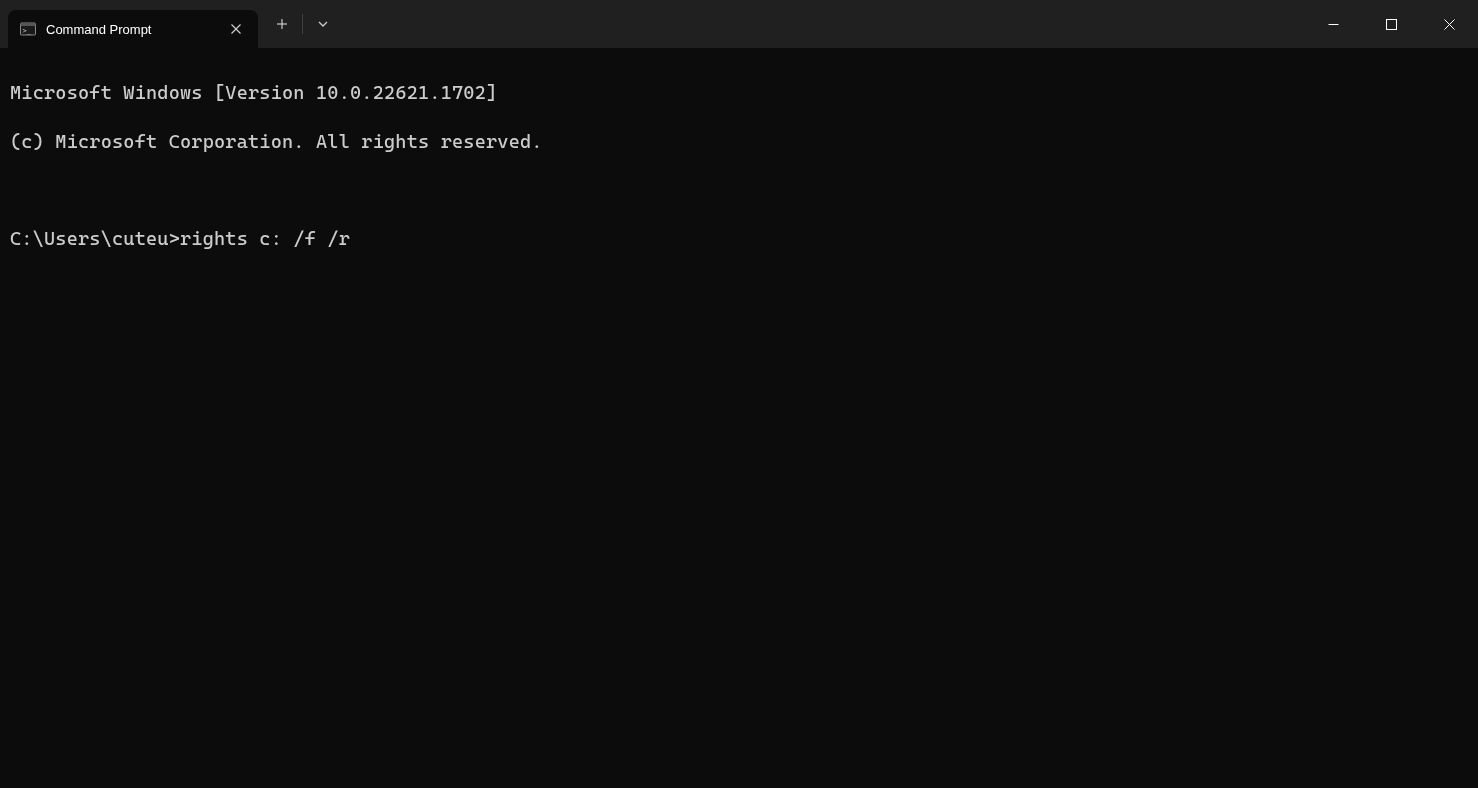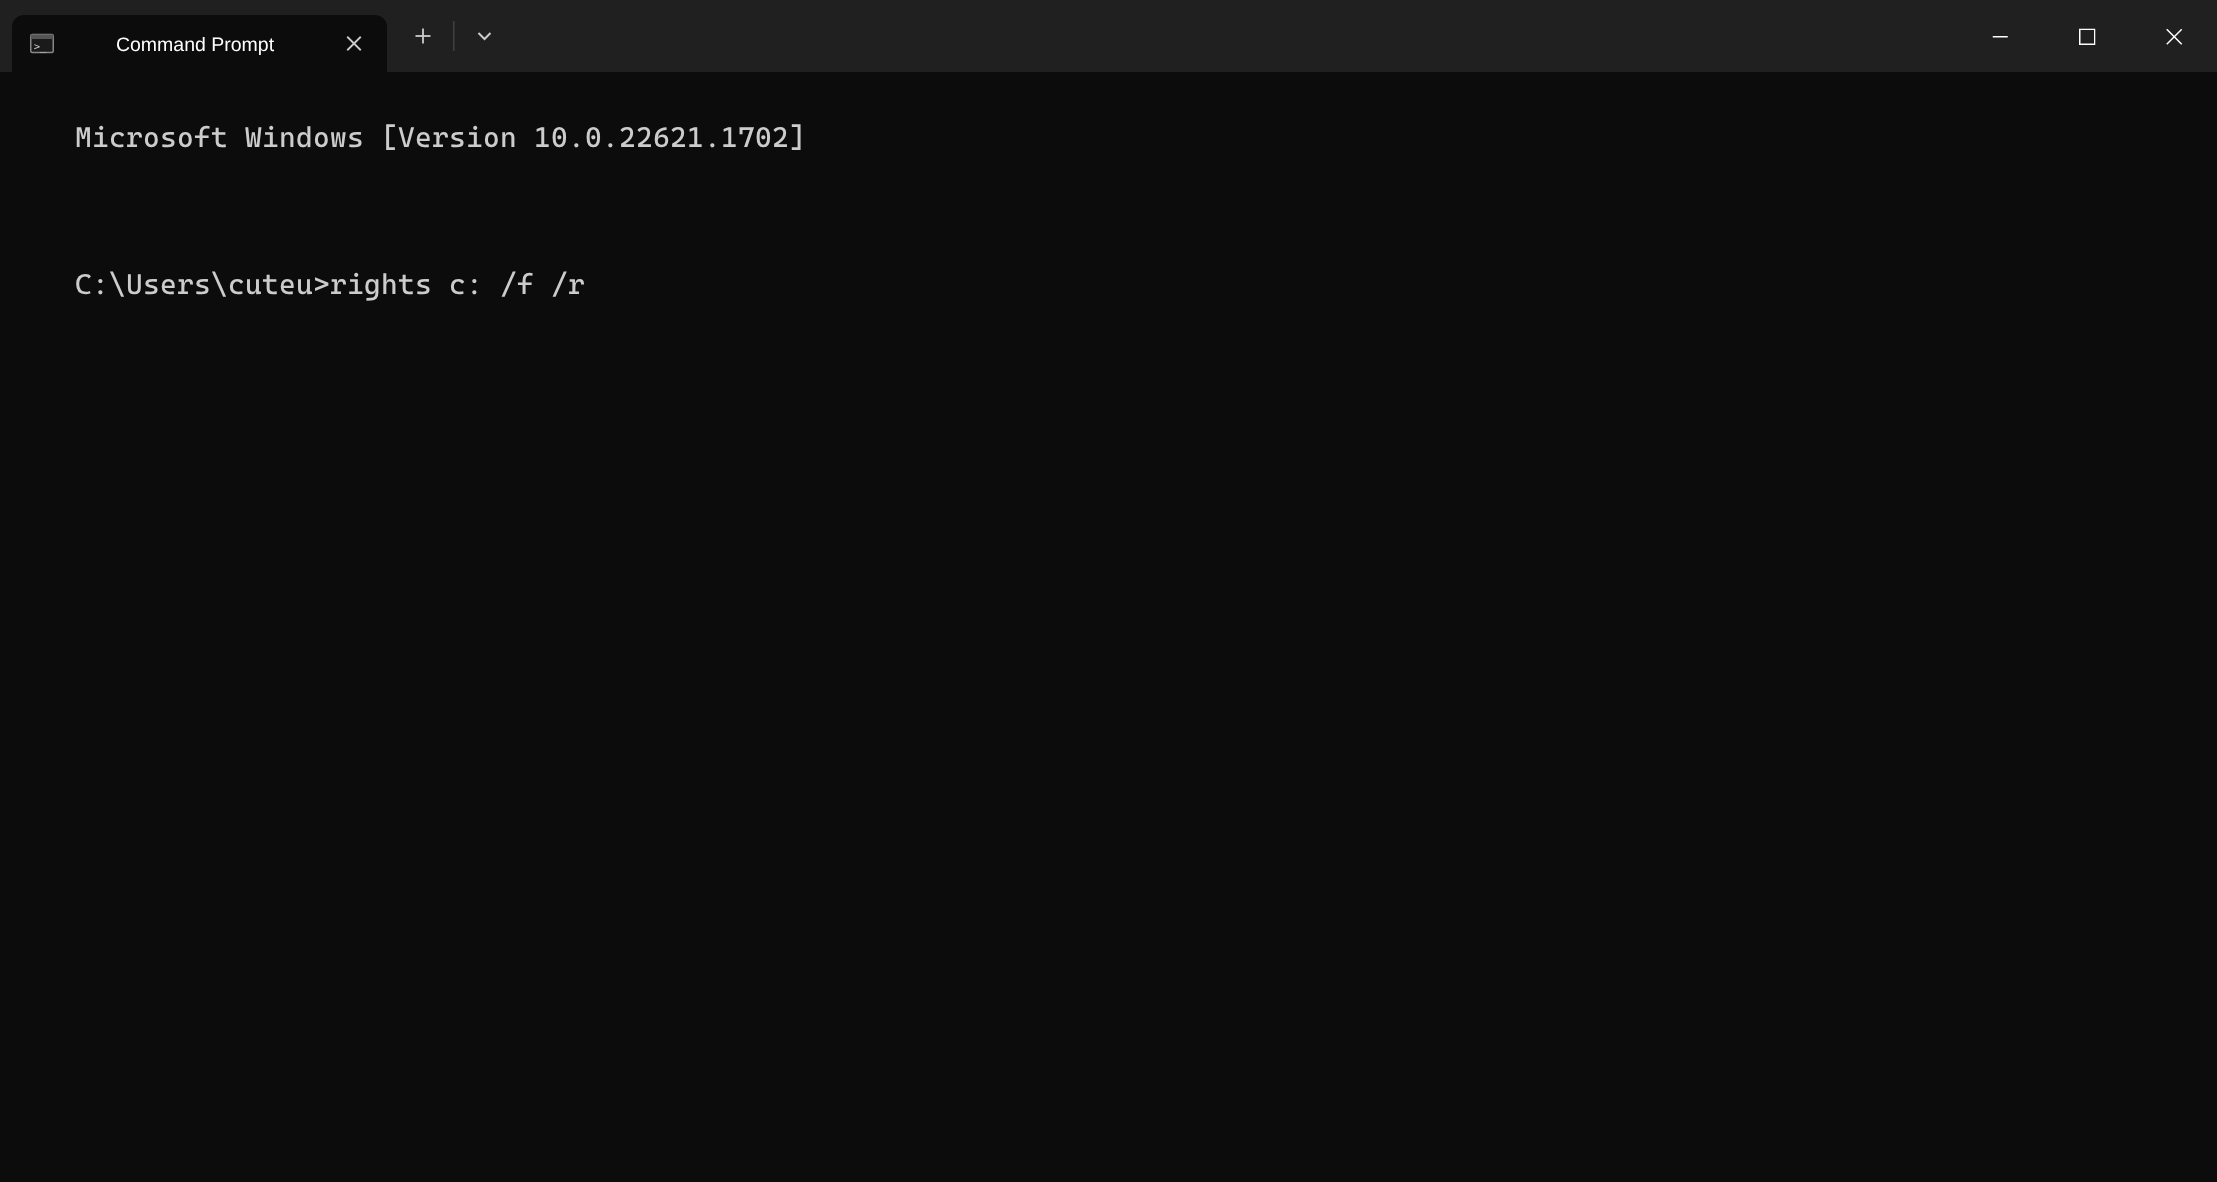--- a/index.html
+++ b/index.html
@@ -46,21 +46,20 @@
       display: flex;
       align-items: center;
       justify-content: center;
     }
     .tab-title {
       color: #ffffff;
       font-family: 'Segoe UI', sans-serif;
       font-size: 13px;
       flex: 1;
       white-space: nowrap;
-      text-align: center;
     }
     .tab-close {
       width: 24px;
       height: 24px;
       display: flex;
       align-items: center;
       justify-content: center;
       border-radius: 4px;
       cursor: pointer;
     }
@@ -108,21 +107,20 @@
       color: #cccccc;
       font-size: 19px;
       line-height: 1.28;
       white-space: pre;
       overflow: hidden;
       font-family: 'Cascadia Mono', 'Consolas', monospace;
       letter-spacing: 0.2px;
     }
     .terminal-line {
       display: block;
-      margin-left: 40px;
     }
     .blank-line {
       height: 1.28em;
     }
     svg {
       display: block;
     }
   </style>
 </head>
 <body>
@@ -175,15 +173,16 @@
       <svg width="11" height="11" viewBox="0 0 11 11">
         <line x1="0.5" y1="0.5" x2="10.5" y2="10.5" stroke="#ffffff" stroke-width="1"></line>
         <line x1="10.5" y1="0.5" x2="0.5" y2="10.5" stroke="#ffffff" stroke-width="1"></line>
       </svg>
     </div>
   </div>
 </div>
 
 <div class="terminal-body">
 <span class="terminal-line">Microsoft Windows [Version 10.0.22621.1702]</span>
+<span class="terminal-line">(c) Microsoft Corporation. All rights reserved.</span>
 <div class="blank-line"></div>
 <span class="terminal-line"><span>C:\Users\cuteu&gt;</span><span>rights c: /f /r</span></span>
 </div>
 
 </body></html>

